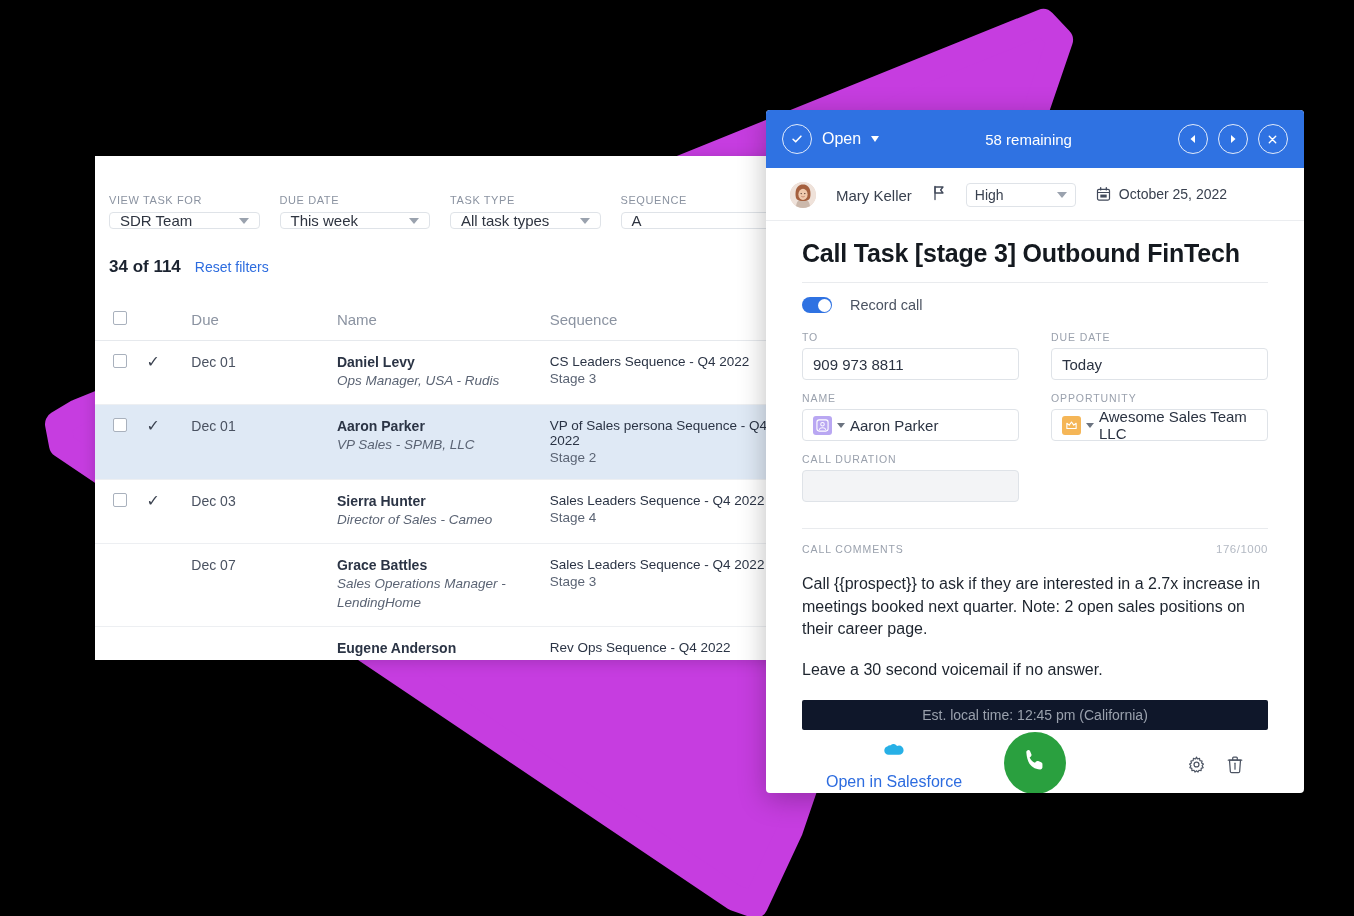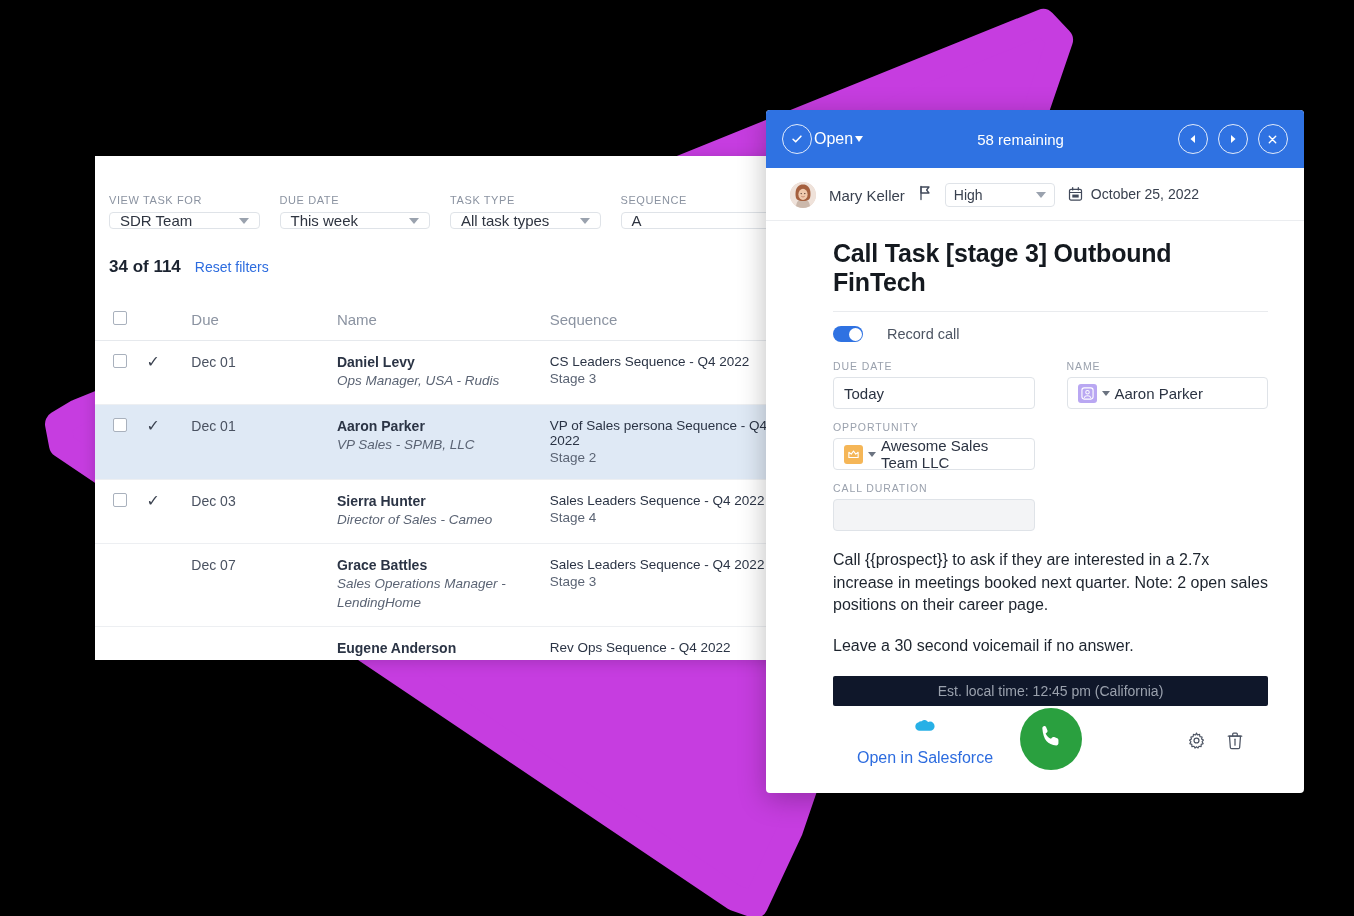--- a/index.html
+++ b/index.html
@@ -87,50 +87,50 @@
   #panel-header {
     height: 58px; background: #2f72e2; display: flex; align-items: center;
     padding: 0 16px; color: #fff;
   }
   .circ-btn {
     width: 30px; height: 30px; border-radius: 50%;
     border: 1.5px solid rgba(255,255,255,.85);
     display: flex; align-items: center; justify-content: center;
     color: #fff; font-size: 13px; cursor: pointer; flex: none;
   }
-  #status-group { display: flex; align-items: center; gap: 2px; }
+  #status-group { display: flex; align-items: center; gap: 10px; }
   #status-label { font-size: 16px; }
   .caret-white { width: 0; height: 0; border-left: 4.5px solid transparent;
                  border-right: 4.5px solid transparent; border-top: 6px solid #fff; }
   #remaining-text { font-size: 15px; margin-left: auto; margin-right: auto; }
   #nav-group { display: flex; align-items: center; gap: 10px; }
 
   #meta-row {
-    display: flex; align-items: center; gap: 13px;
+    display: flex; align-items: center; gap: 20px;
     padding: 14px 28px 12px 24px; border-bottom: 1px solid #ebedf0;
   }
   #avatar {
     width: 26px; height: 26px; border-radius: 50%; overflow: hidden;
     background: #e8d7cd; flex: none; position: relative;
   }
   #owner-name { font-size: 15px; color: #39414f; }
   #priority-select {
     width: 110px; height: 24px; border: 1px solid #dfe3e8; border-radius: 4px;
     display: flex; align-items: center; justify-content: space-between;
     padding: 0 8px; font-size: 14px; color: #39414f;
   }
   #due-display { display: flex; align-items: flex-start; gap: 8px;
                  font-size: 14px; color: #39414f; }
 
-  #panel-body { padding: 0 36px; margin-left: 31px; }
+  #panel-body { padding: 0 36px; }
   #task-title {
     font-size: 25px; font-weight: bold; color: #14191f;
     padding: 18px 0 14px 0; border-bottom: 1px solid #e9ebee; letter-spacing: -.2px;
   }
-  #record-row { display: flex; align-items: center; gap: 24px; padding: 14px 0 6px 0; }
+  #record-row { display: flex; align-items: center; gap: 18px; padding: 14px 0 6px 0; }
   .toggle {
     width: 30px; height: 16px; border-radius: 8px; background: #2f72e2;
     position: relative; flex: none; cursor: pointer;
   }
   .toggle::after {
     content: ""; position: absolute; right: 1.5px; top: 1.5px;
     width: 13px; height: 13px; border-radius: 50%; background: #fff;
   }
   #record-label { font-size: 14.5px; color: #4c5462; }
 
@@ -391,20 +391,26 @@
     <div id="panel-body">
       <div id="task-title">Call Task [stage 3] Outbound FinTech</div>
 
       <div id="record-row">
         <span class="toggle"></span>
         <span id="record-label">Record call</span>
       </div>
 
       <div class="field-grid">
         <div class="field">
+          <div class="field-label">TO</div>
+          <div class="field-input">
+            <span>909 973 8811</span>
+          </div>
+        </div>
+        <div class="field">
           <div class="field-label">DUE DATE</div>
           <div class="field-input">
             <span>Today</span>
           </div>
         </div>
 
         <div class="field">
           <div class="field-label">NAME</div>
           <div class="field-input">
             <span class="chip">
@@ -436,20 +442,24 @@
         </div>
       </div>
 
       <div class="field" style="width:calc(50% - 16px)">
         <div class="field-label">CALL DURATION</div>
         <div class="field-input disabled">
           <span></span>
         </div>
       </div>
 
+      <div id="comments-head">
+        <span id="comments-label">CALL COMMENTS</span>
+        <span id="char-count">176/1000</span>
+      </div>
 
       <div id="comments-body">
         <p>Call {{prospect}} to ask if they are interested in a 2.7x increase in meetings booked next quarter. Note: 2 open sales positions on their career page.</p>
         <p>Leave a 30 second voicemail if no answer.</p>
       </div>
 
       <div id="local-time">Est. local time: 12:45 pm (California)</div>
 
       <div id="panel-footer">
         <span id="salesforce-link">

